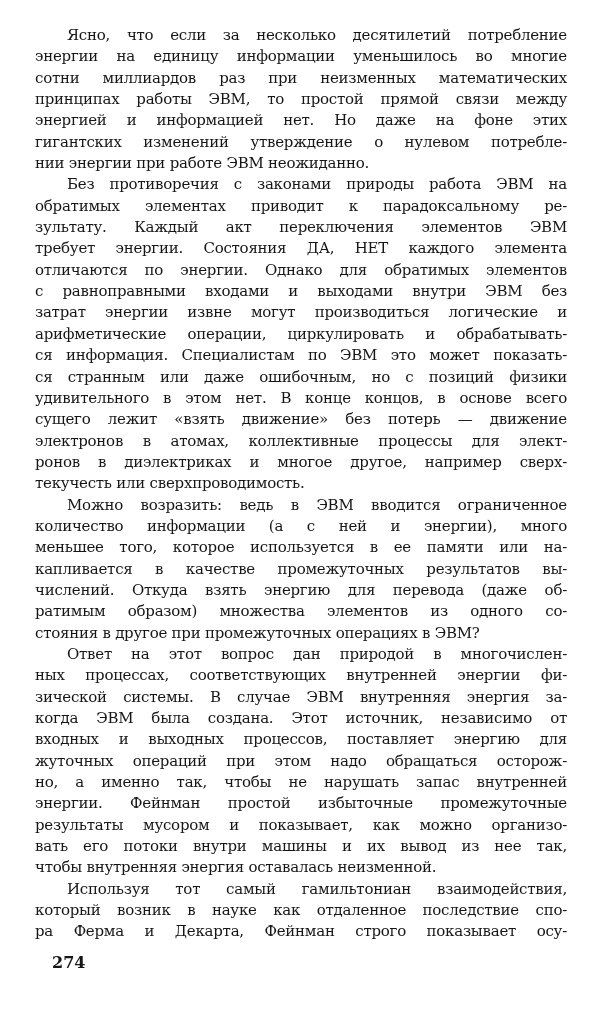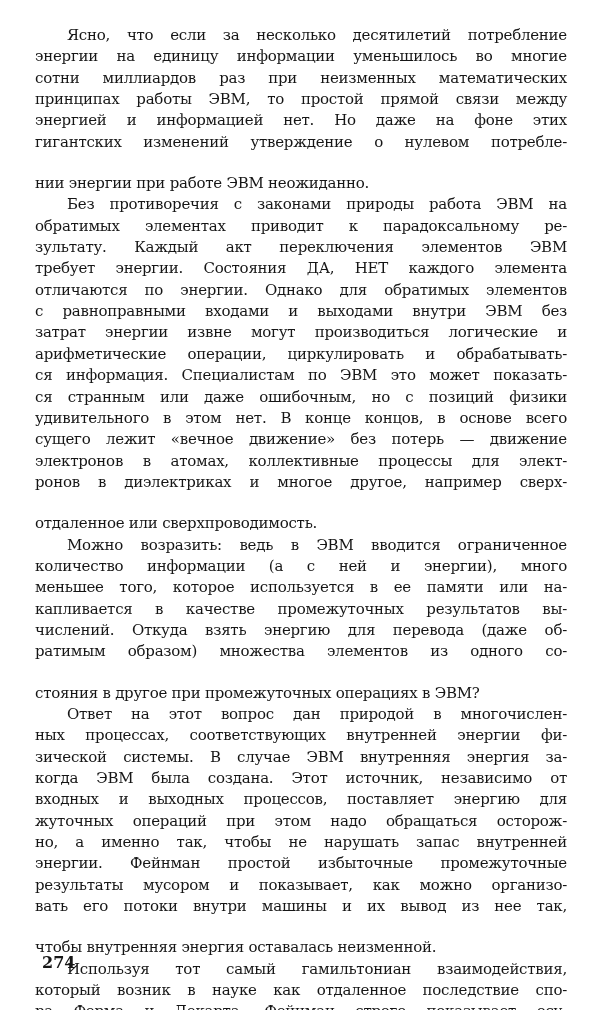--- a/index.html
+++ b/index.html
@@ -10,24 +10,24 @@
     .page {
       position: absolute; left: 35px; top: 25px; width: 532px;
       font-family: "DejaVu Serif", "Liberation Serif", serif;
       font-size: 15px; line-height: 21.35px; color: #161616;
     }
     .line {
       display: block; white-space: nowrap; text-align: justify;
       text-align-last: justify; height: 21.35px; overflow: visible;
       letter-spacing: -0.25px;
     }
-    .line.last { text-align-last: left; margin-top: 20px; }
+    .line.last { text-align-last: left; }
     .line.indent { padding-left: 32px; }
     .pagenum {
-      position: absolute; left: 42px; top: 953px;
+      position: absolute; left: 52px; top: 953px;
       font-family: "DejaVu Serif", "Liberation Serif", serif;
       font-weight: bold; font-size: 16px; color: #161616;
     }
   </style>
 </head>
 <body>
 
 <div class="page" id="page-body">
     <div>
       <span class="line indent">Ясно, что если за несколько десятилетий потребление</span>
@@ -43,24 +43,24 @@
       <span class="line">обратимых элементах приводит к парадоксальному ре-</span>
       <span class="line">зультату. Каждый акт переключения элементов ЭВМ</span>
       <span class="line">требует энергии. Состояния ДА, НЕТ каждого элемента</span>
       <span class="line">отличаются по энергии. Однако для обратимых элементов</span>
       <span class="line">с равноправными входами и выходами внутри ЭВМ без</span>
       <span class="line">затрат энергии извне могут производиться логические и</span>
       <span class="line">арифметические операции, циркулировать и обрабатывать-</span>
       <span class="line">ся информация. Специалистам по ЭВМ это может показать-</span>
       <span class="line">ся странным или даже ошибочным, но с позиций физики</span>
       <span class="line">удивительного в этом нет. В конце концов, в основе всего</span>
-      <span class="line">сущего лежит «вечное движение» без потерь — движение</span>
+      <span class="line">сущего лежит «взять движение» без потерь — движение</span>
       <span class="line">электронов в атомах, коллективные процессы для элект-</span>
       <span class="line">ронов в диэлектриках и многое другое, например сверх-</span>
-      <span class="line last">отдаленное или сверхпроводимость.</span>
+      <span class="line last">текучесть или сверхпроводимость.</span>
     </div>
     <div>
       <span class="line indent">Можно возразить: ведь в ЭВМ вводится ограниченное</span>
       <span class="line">количество информации (а с ней и энергии), много</span>
       <span class="line">меньшее того, которое используется в ее памяти или на-</span>
       <span class="line">капливается в качестве промежуточных результатов вы-</span>
       <span class="line">числений. Откуда взять энергию для перевода (даже об-</span>
       <span class="line">ратимым образом) множества элементов из одного со-</span>
       <span class="line last">стояния в другое при промежуточных операциях в ЭВМ?</span>
     </div>

